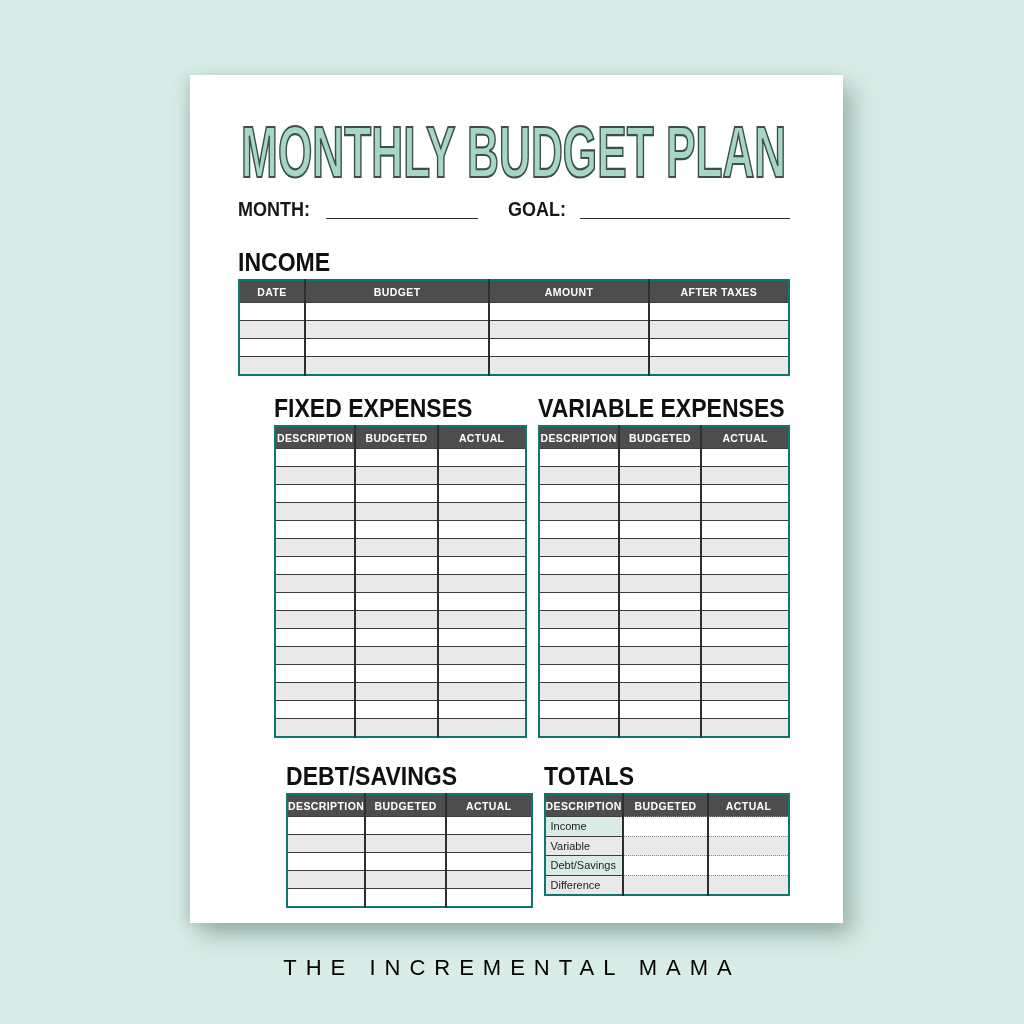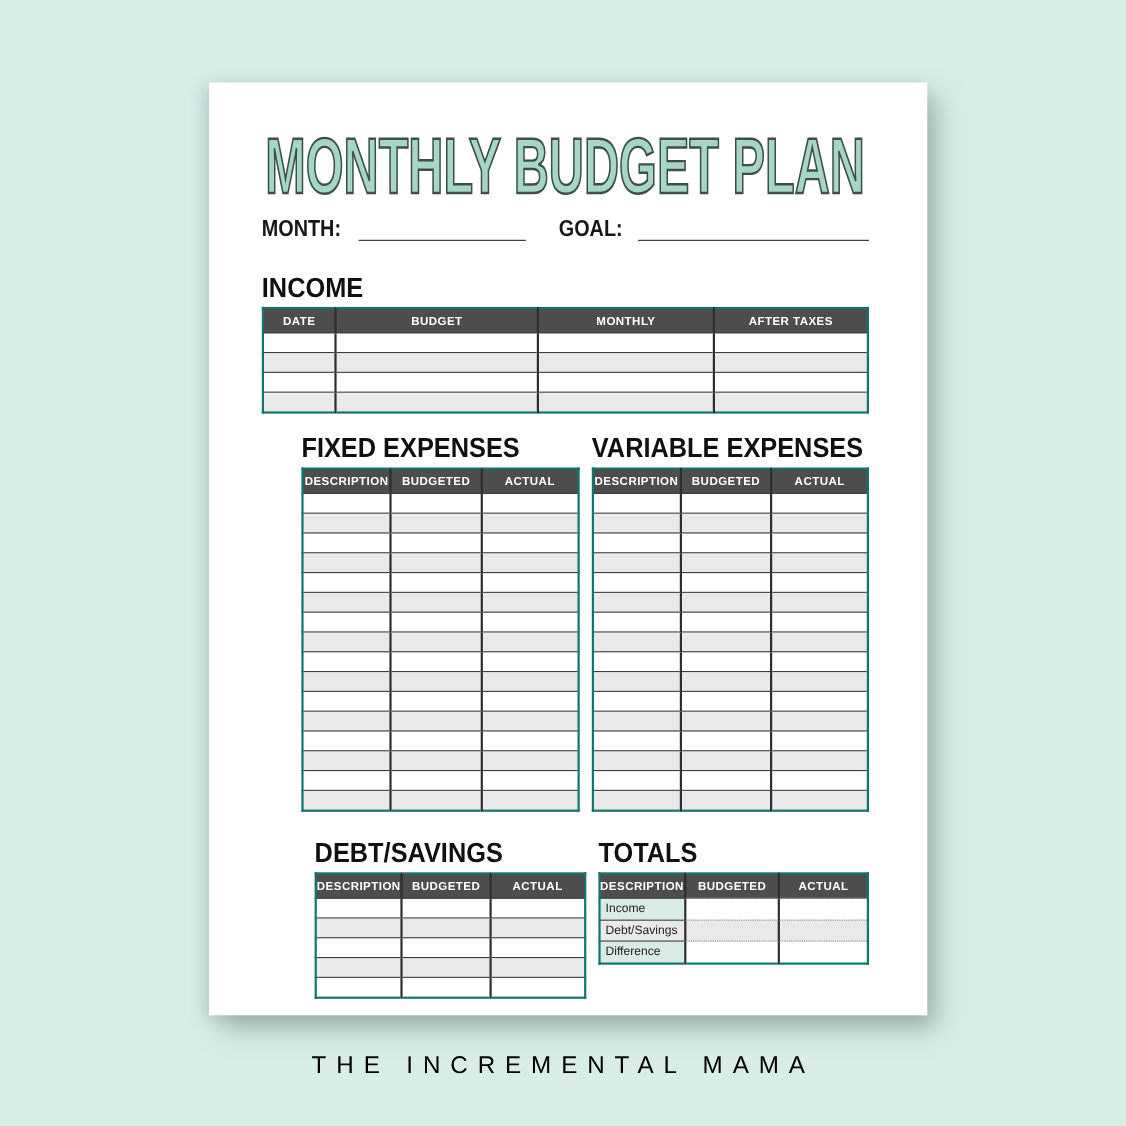--- a/index.html
+++ b/index.html
@@ -82,21 +82,21 @@
       <colgroup>
           <col style="width:12%">
           <col style="width:33.5%">
           <col style="width:29%">
           <col style="width:25.5%">
         </colgroup>
       <thead>
         <tr>
           <th>DATE</th>
           <th>BUDGET</th>
-          <th>MONTHLY</th>
+          <th>AMOUNT</th>
           <th>AFTER TAXES</th>
         </tr>
       </thead>
       <tbody>
           <tr>
             <td></td>
             <td></td>
             <td></td>
             <td></td>
           </tr>
@@ -382,20 +382,25 @@
               <th>ACTUAL</th>
             </tr>
           </thead>
           <tbody>
             <tr>
               <td>Income</td>
               <td></td>
               <td></td>
             </tr>
             <tr>
+              <td>Variable</td>
+              <td></td>
+              <td></td>
+            </tr>
+            <tr>
               <td>Debt/Savings</td>
               <td></td>
               <td></td>
             </tr>
             <tr>
               <td>Difference</td>
               <td></td>
               <td></td>
             </tr>
           </tbody>

